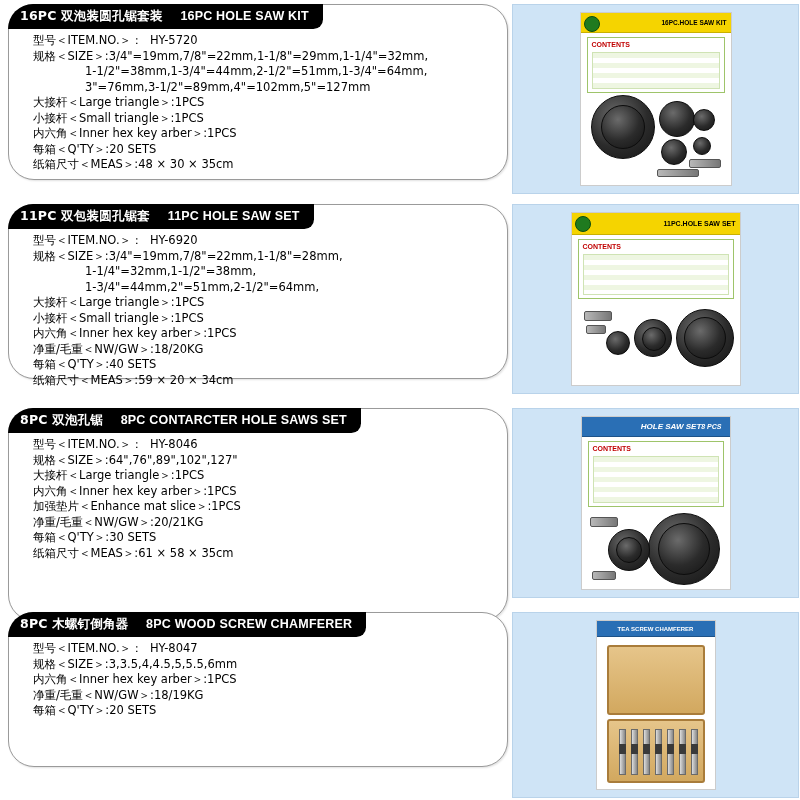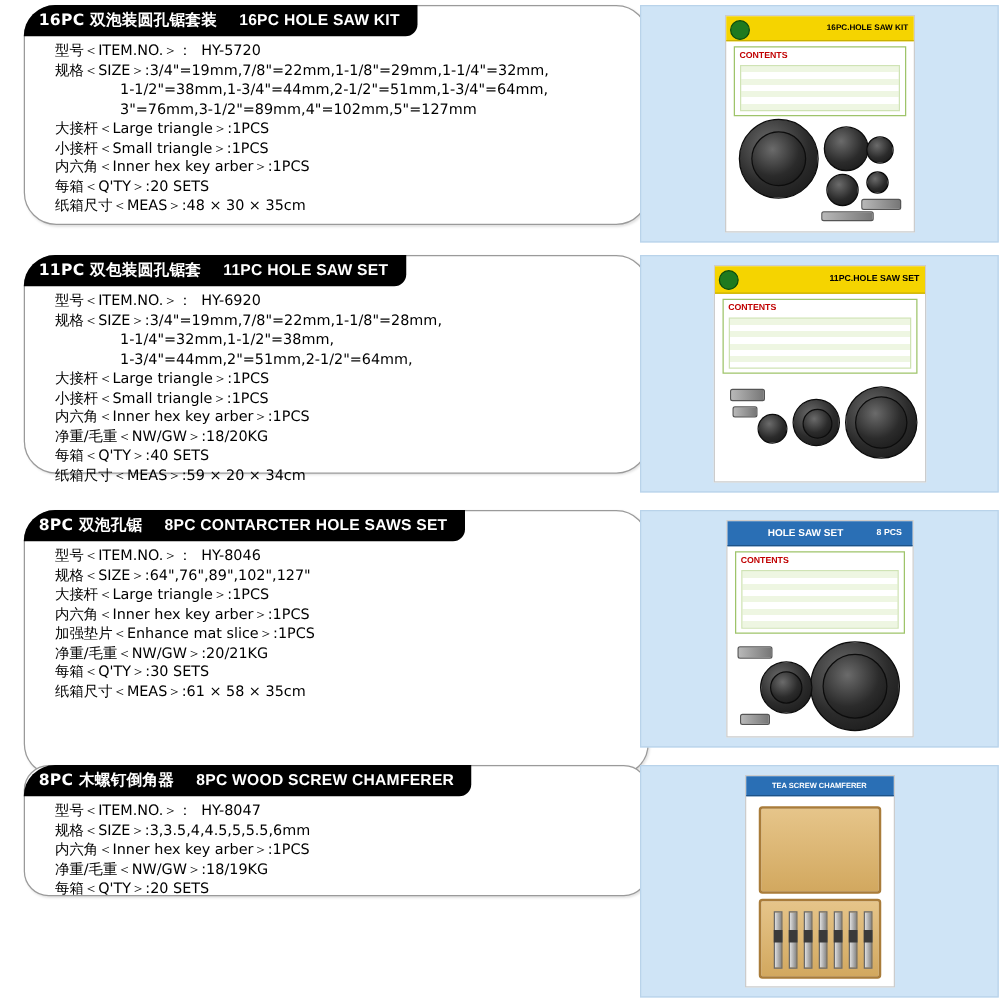--- a/index.html
+++ b/index.html
@@ -15,21 +15,21 @@
     position: relative;
     overflow: hidden;
   }
   .page {
     position: relative;
     width: 800px;
     height: 800px;
   }
   .product-block {
     position: absolute;
-    left: 19px;
+    left: 8px;
     width: 500px;
   }
   .card {
     border: 1px solid #9a9a9a;
     border-radius: 26px;
     background: #ffffff;
     box-shadow: 1px 1px 2px rgba(0,0,0,0.12);
     position: relative;
     width: 100%;
     box-sizing: border-box;
@@ -282,39 +282,39 @@
         <div class="spec-line">加强垫片＜Enhance mat slice＞:1PCS</div>
         <div class="spec-line">净重/毛重＜NW/GW＞:20/21KG</div>
         <div class="spec-line">每箱＜Q'TY＞:30 SETS</div>
         <div class="spec-line">纸箱尺寸＜MEAS＞:61 × 58 × 35cm</div>
       </div>
     </div>
   </div>
 
   <div class="photo" style="left:512px; top:408px; width:285px; height:188px;">
     <div class="photo-inner" style="width:148px;">
-      <div class="pkg-header" style="background:#2a6fb5; color:#ffffff; text-align:center; padding-left:6px; border-bottom:1px solid #1d5288;">
+      <div class="pkg-header" style="background:#2a6fb5; color:#ffffff; text-align:right; padding-left:6px; border-bottom:1px solid #1d5288;font-style:italic;">
         <span style="font-size:8px;">HOLE SAW SET</span>
         <span style="float:right; padding-right:4px; font-size:7px;">8 PCS</span>
       </div>
       <div class="pkg-contents" style="height:64px;">
         <span class="ct">CONTENTS</span>
         <div class="grid"></div>
       </div>
       <div class="saw" style="left:66px; top:96px; width:70px; height:70px;"></div>
       <div class="saw" style="left:76px; top:106px; width:50px; height:50px;"></div>
       <div class="saw" style="left:26px; top:112px; width:40px; height:40px;"></div>
       <div class="saw" style="left:34px; top:120px; width:24px; height:24px;"></div>
       <div class="arbor" style="left:8px; top:100px; width:26px; height:8px;"></div>
       <div class="arbor" style="left:10px; top:154px; width:22px; height:7px;"></div>
     </div>
   </div>
 
   <div class="product-block" style="top:612px;">
-    <div class="card" style="height:105px;border-radius:20px;">
+    <div class="card" style="height:155px;">
       <div class="title-bar">
         <span class="cn">8PC 木螺钉倒角器</span>
         <span class="en">8PC WOOD SCREW CHAMFERER</span>
       </div>
       <div class="spec-body">
         <div class="spec-line">型号＜ITEM.NO.＞：  HY-8047</div>
         <div class="spec-line">规格＜SIZE＞:3,3.5,4,4.5,5,5.5,6mm</div>
         <div class="spec-line">内六角＜Inner hex key arber＞:1PCS</div>
         <div class="spec-line">净重/毛重＜NW/GW＞:18/19KG</div>
         <div class="spec-line">每箱＜Q'TY＞:20 SETS</div>

